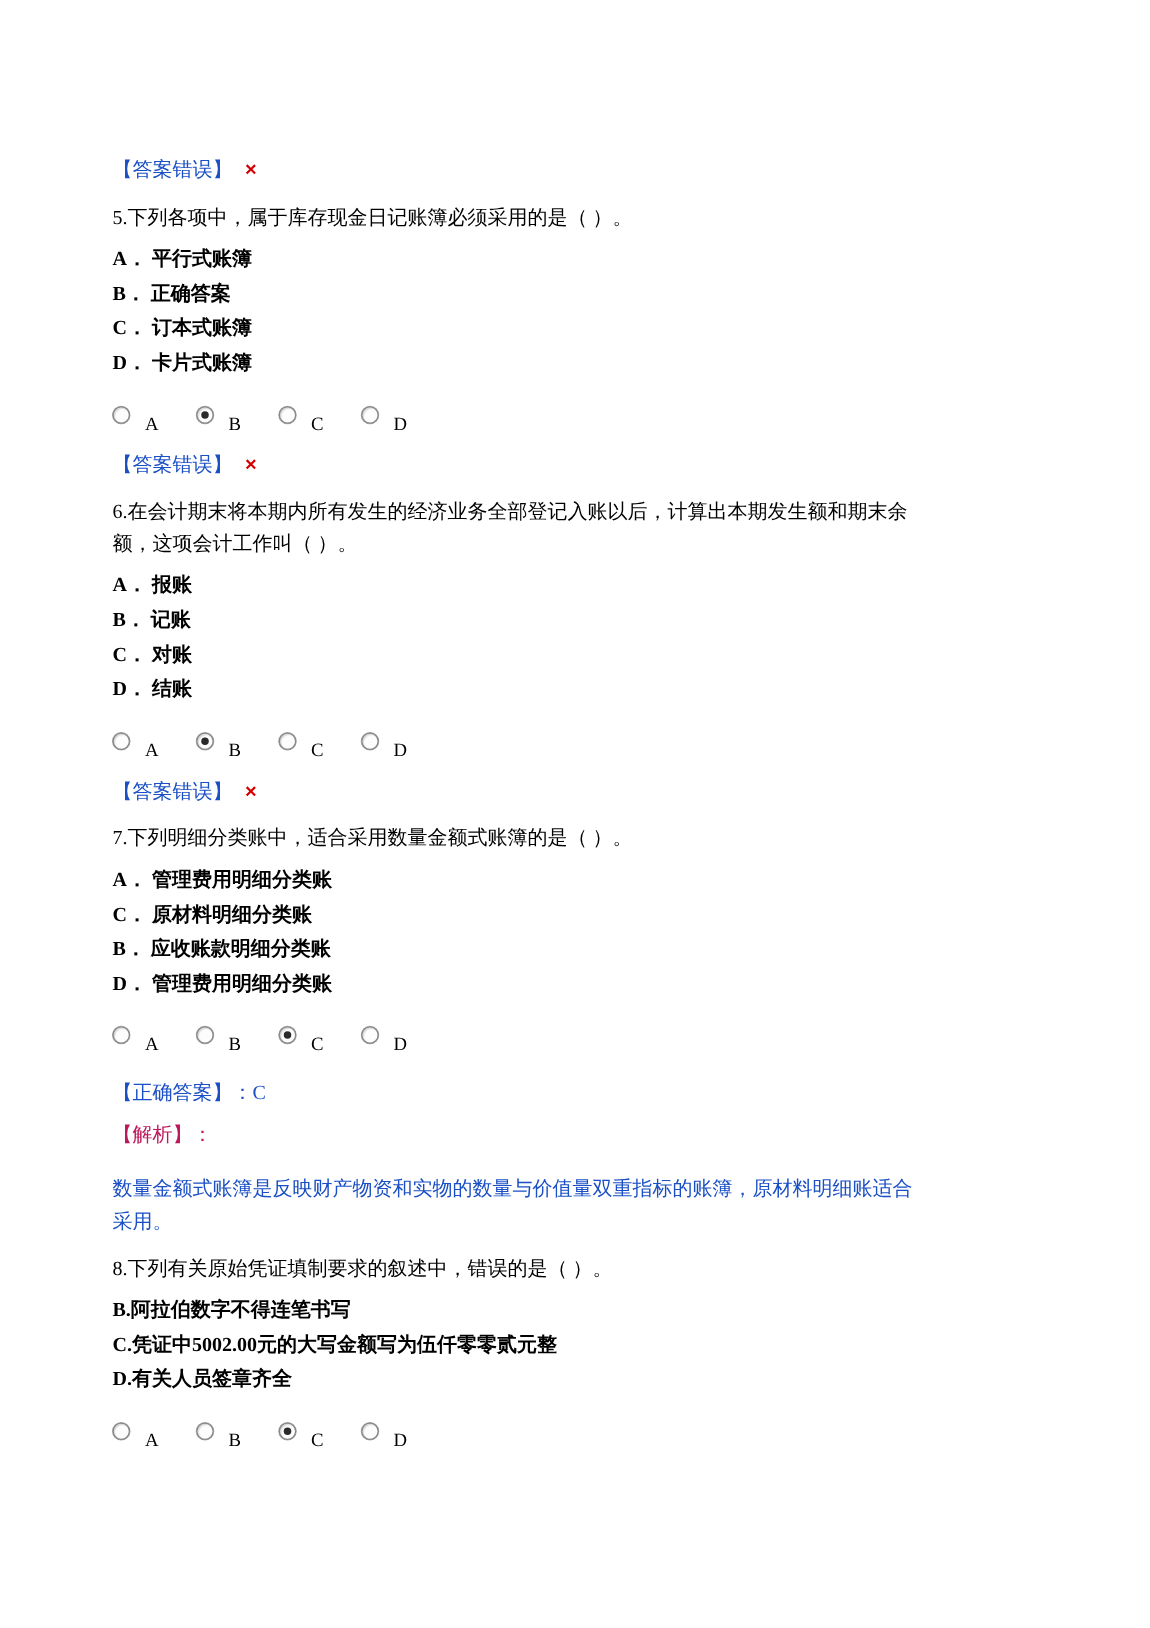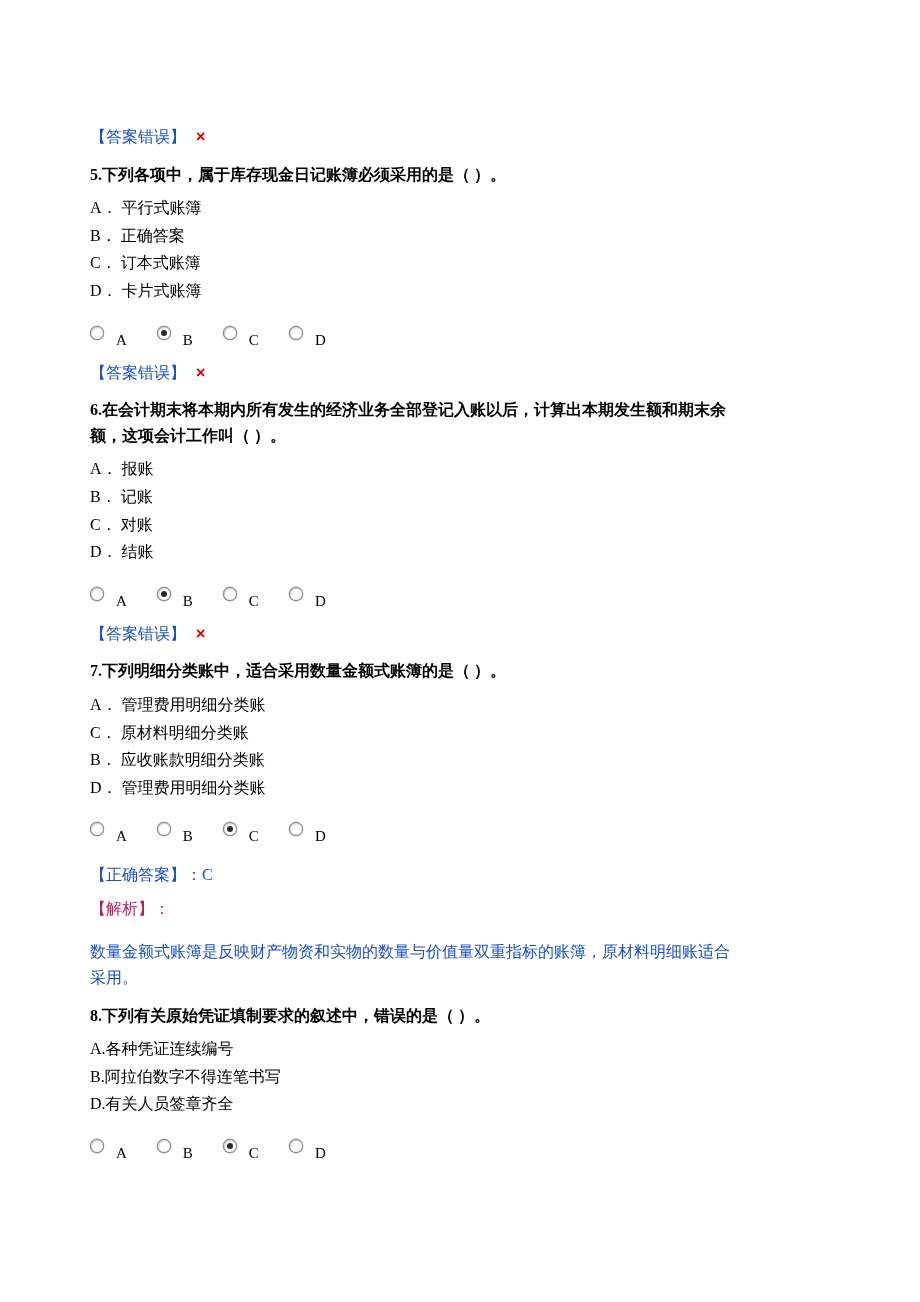--- a/index.html
+++ b/index.html
@@ -34,27 +34,27 @@
   .analysis-header {
     color: #be185d;
     margin: 8px 0 6px;
   }
   .analysis-body {
     color: #1a4fc5;
     margin: 18px 0 8px;
   }
   .q-text {
     margin: 12px 0 8px;
-    font-weight: bold;
   }
   .opts {
     margin: 8px 0 10px;
   }
   .opt-line {
     margin: 2px 0;
+    font-weight: bold;
   }
   .radio-row {
     margin: 18px 0 6px;
     display: flex;
     align-items: baseline;
     gap: 0;
   }
   .radio-group {
     display: inline-flex;
     align-items: baseline;
@@ -188,22 +188,22 @@
   </div>
 
   <div class="correct-header">
     <span>【正确答案】：</span><span>C</span>
   </div>
   <div class="analysis-header">【解析】：</div>
   <div class="analysis-body">数量金额式账簿是反映财产物资和实物的数量与价值量双重指标的账簿，原材料明细账适合采用。</div>
 
   <div class="q-text">8.下列有关原始凭证填制要求的叙述中，错误的是（ ）。</div>
   <div class="opts">
-    <div class="opt-line">A.各种凭证连续编号</div>
     <div class="opt-line">B.阿拉伯数字不得连笔书写</div>
+    <div class="opt-line">C.凭证中5002.00元的大写金额写为伍仟零零贰元整</div>
     <div class="opt-line">D.有关人员签章齐全</div>
   </div>
   <div class="radio-row">
     <span class="radio-group">
       <span class="radio-circle"></span>
       <span class="radio-label">A</span>
     </span>
     <span class="radio-group">
       <span class="radio-circle"></span>
       <span class="radio-label">B</span>

